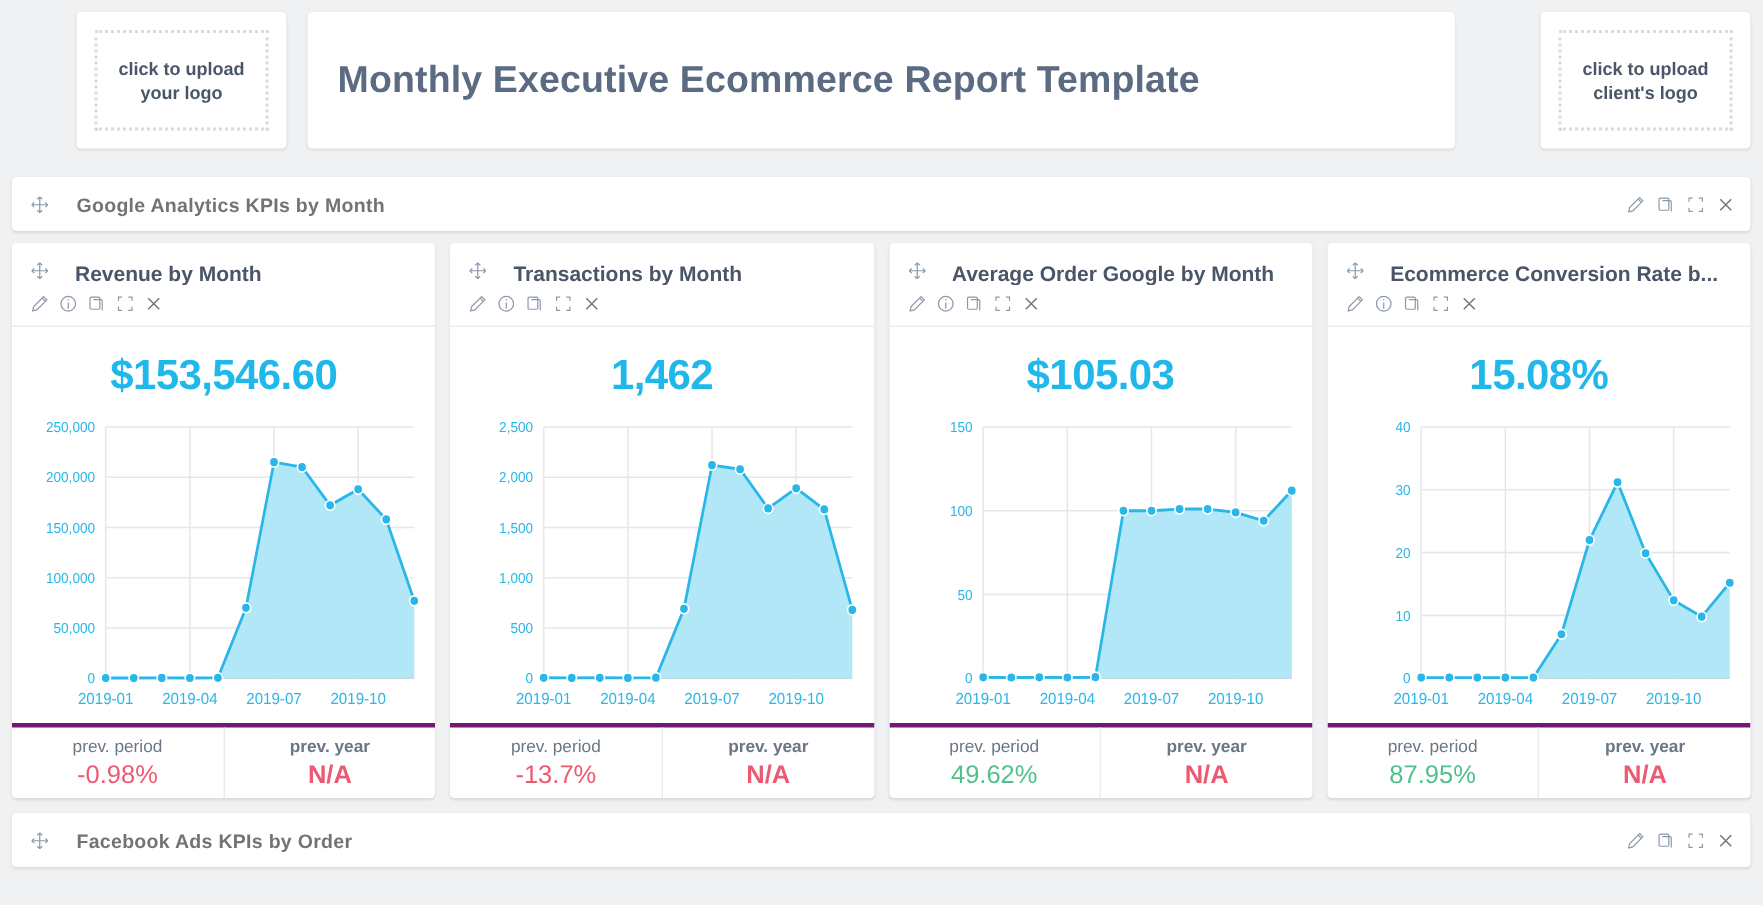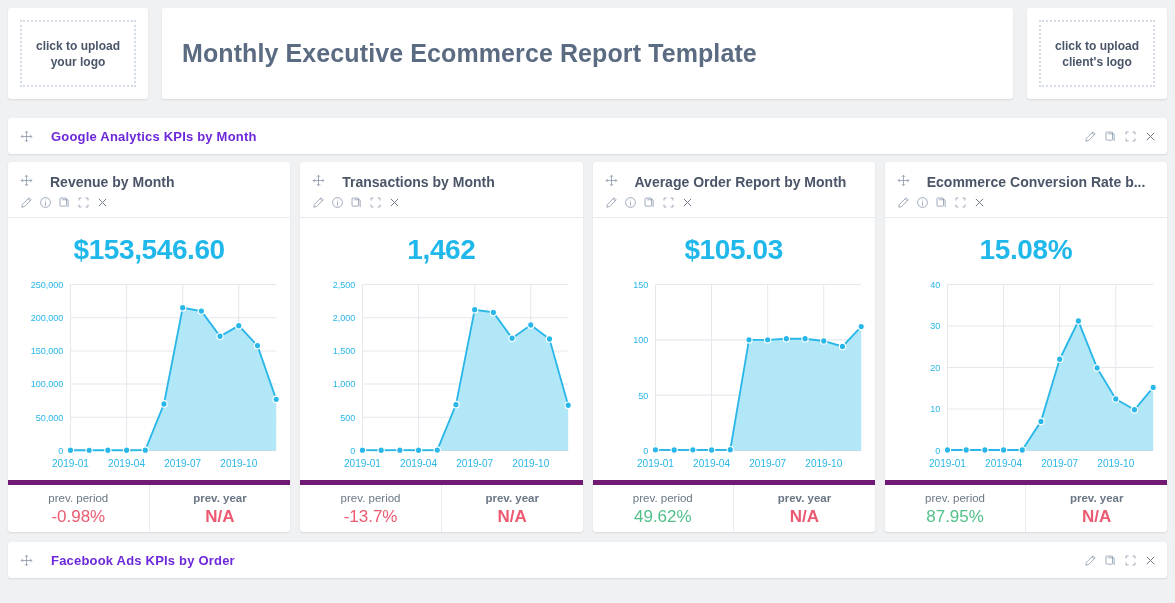--- a/index.html
+++ b/index.html
@@ -32,20 +32,21 @@
   .logo-box {
     width: 140px;
     height: 91px;
     background: #ffffff;
     border-radius: 3px;
     box-shadow: 0 1px 2px rgba(0,0,0,0.10);
     display: flex;
     align-items: center;
     justify-content: center;
     flex: 0 0 auto;
+    margin-left: 43px;
   }
   .logo-dash {
     border: 2px dotted #d3dce6;
     width: 116px;
     height: 67px;
     display: flex;
     flex-direction: column;
     align-items: center;
     justify-content: center;
     text-align: center;
@@ -81,21 +82,21 @@
     border-radius: 3px;
     box-shadow: 0 1px 2px rgba(0,0,0,0.10);
     display: flex;
     align-items: center;
     padding: 0 10px 0 12px;
     box-sizing: border-box;
   }
   .section-title {
     font-size: 13px;
     font-weight: bold;
-    color: #6d28d9;
+    color: #737373;
     margin-left: 18px;
     letter-spacing: 0.2px;
   }
   .bar-spacer { flex: 1 1 auto; }
 
   .icon {
     display: inline-block;
     line-height: 0;
     color: #8b99ab;
   }
@@ -156,21 +157,21 @@
     padding: 16px 0 8px 0;
     letter-spacing: -0.4px;
   }
   .chart-wrap {
     flex: 1 1 auto;
     padding: 0 6px;
   }
   .chart-wrap svg { display: block; width: 100%; height: 100%; }
   .widget-foot {
     display: flex;
-    border-top: 5px solid #701a75;
+    border-top: 3px solid #701a75;
     height: 47px;
   }
   .foot-cell {
     flex: 1 1 0;
     text-align: center;
     padding-top: 7px;
     box-sizing: border-box;
   }
   .foot-cell + .foot-cell { border-left: 1px solid #e8ebef; font-weight: bold; }
   .foot-label {
@@ -482,21 +483,21 @@
     <div class="widget">
       <div class="widget-head">
         <span class="icon move-icon">
           <svg width="13" height="13" viewBox="0 0 16 16">
               <g stroke="#8b99ab" stroke-width="1" fill="none">
                 <path d="M8 1.5v13M1.5 8h13"></path>
                 <path d="M8 1.5l-2 2M8 1.5l2 2M8 14.5l-2-2M8 14.5l2-2M1.5 8l2-2M1.5 8l2 2M14.5 8l-2-2M14.5 8l-2 2"></path>
               </g>
             </svg>
         </span>
-        <span class="widget-title">Average Order Report by Month</span>
+        <span class="widget-title">Average Order Google by Month</span>
       </div>
       <div class="widget-tools">
         <span class="icon">
             <svg width="13" height="13" viewBox="0 0 16 16">
               <g fill="none" stroke="#8b99ab" stroke-width="1">
                 <path d="M11.2 2.2l2.6 2.6-8.2 8.2-3.4.8.8-3.4z"></path>
                 <path d="M10 3.4l2.6 2.6"></path>
               </g>
             </svg>
           </span>

